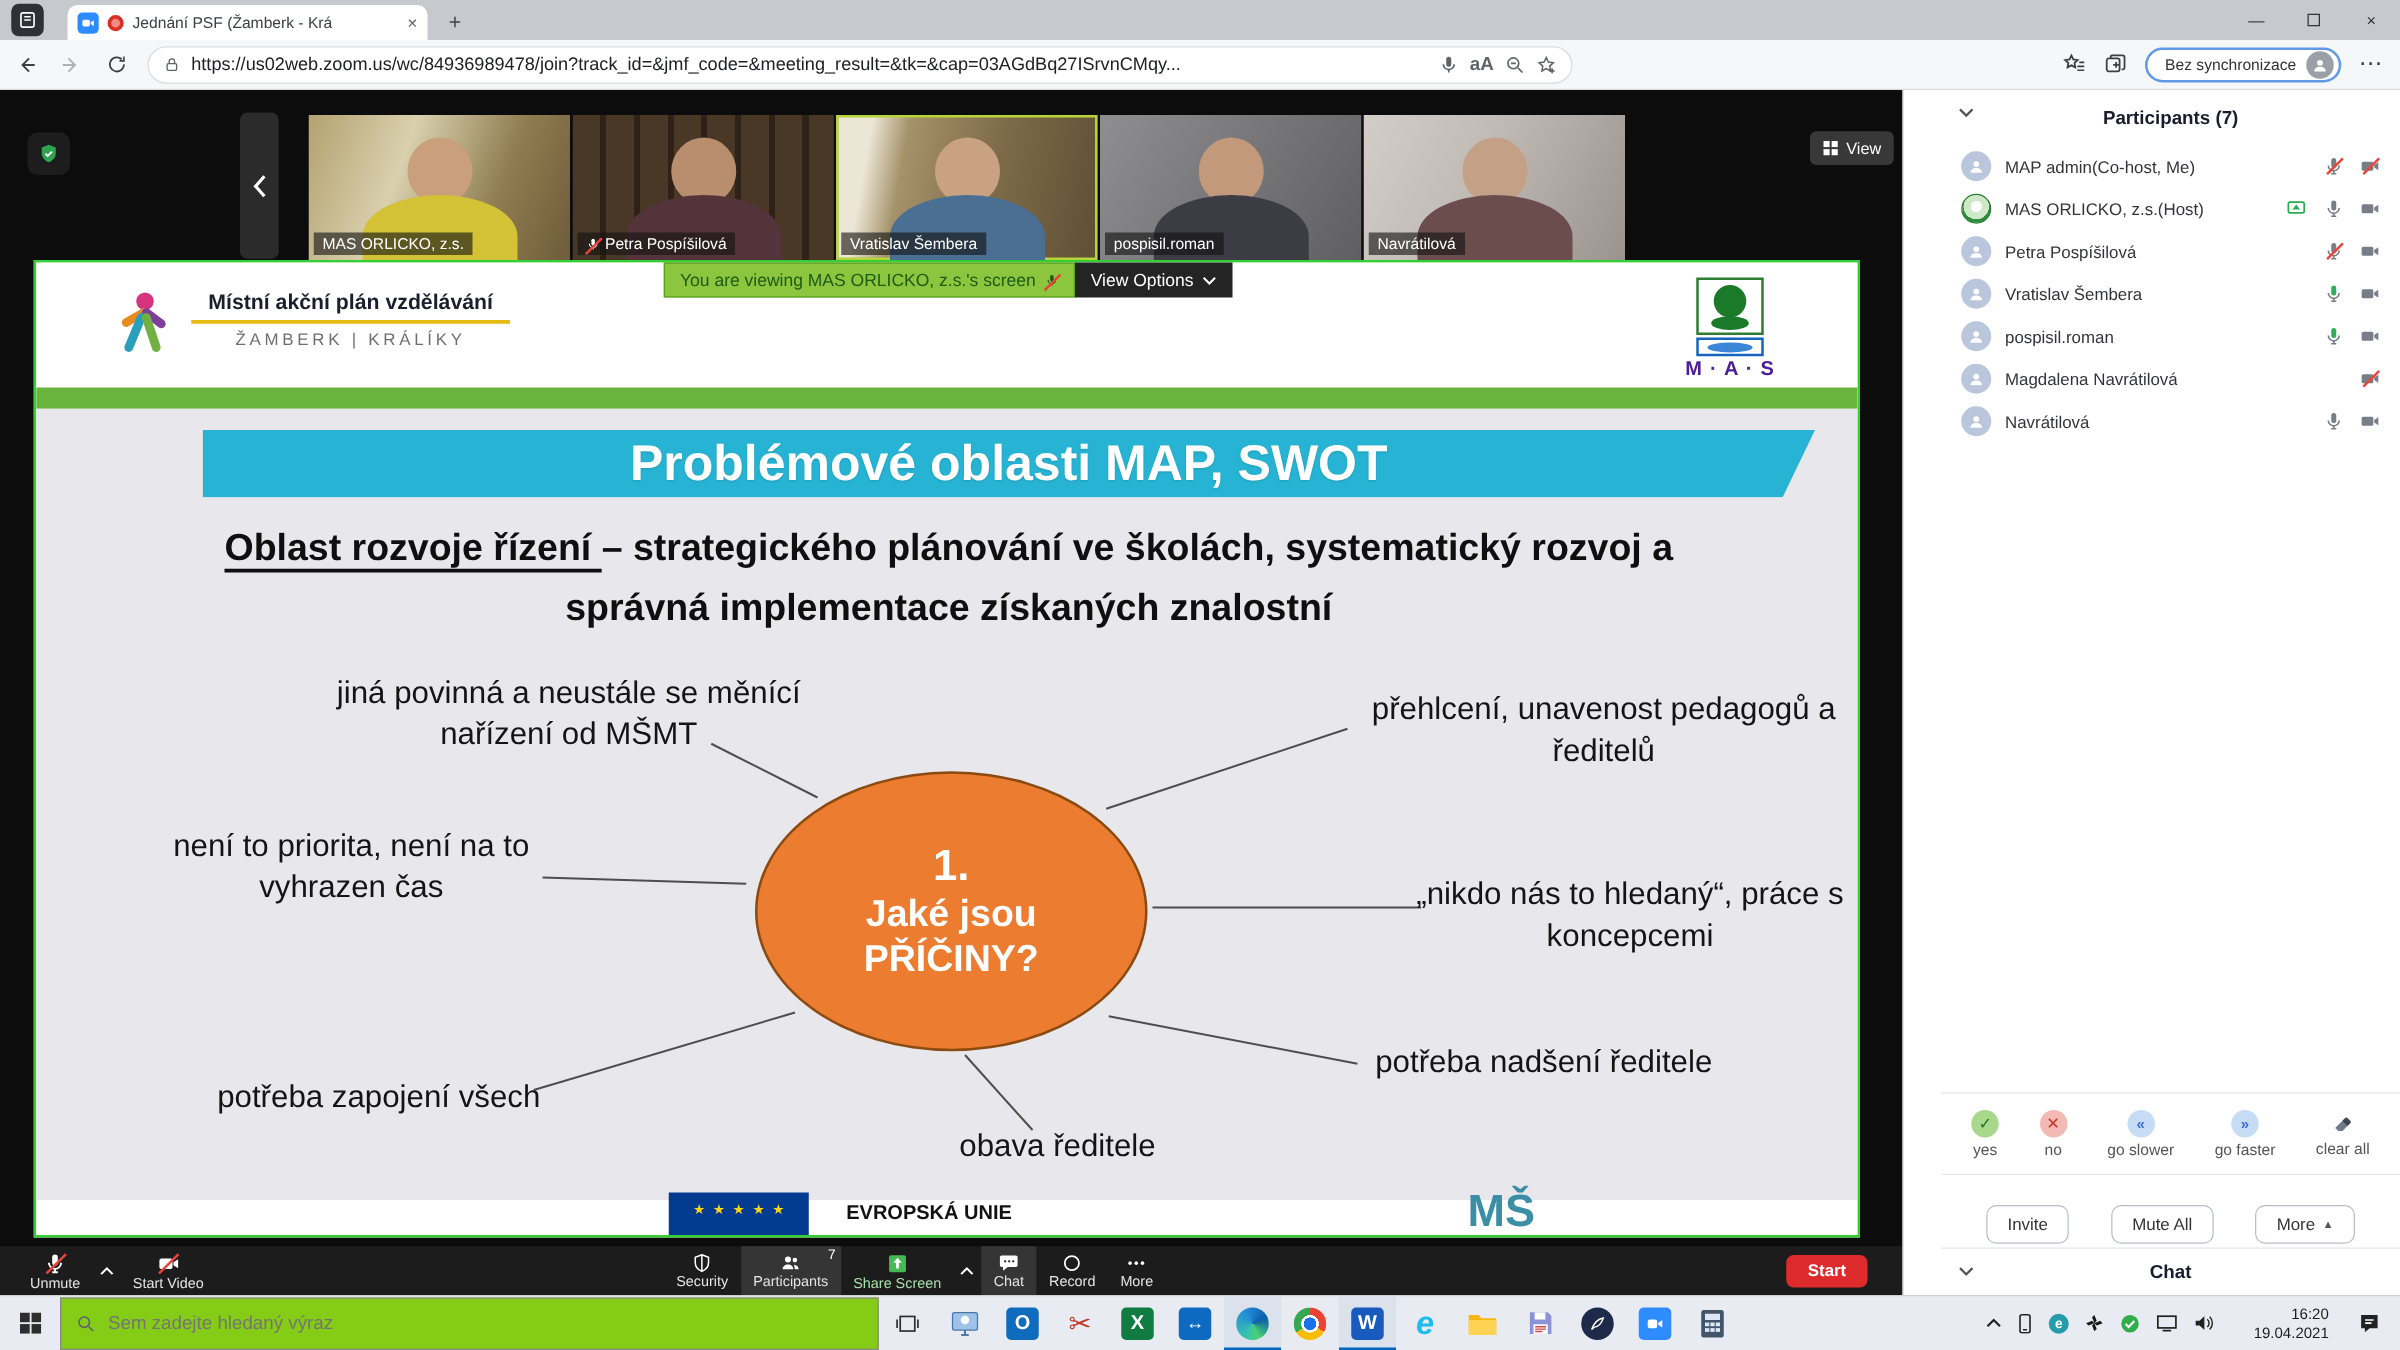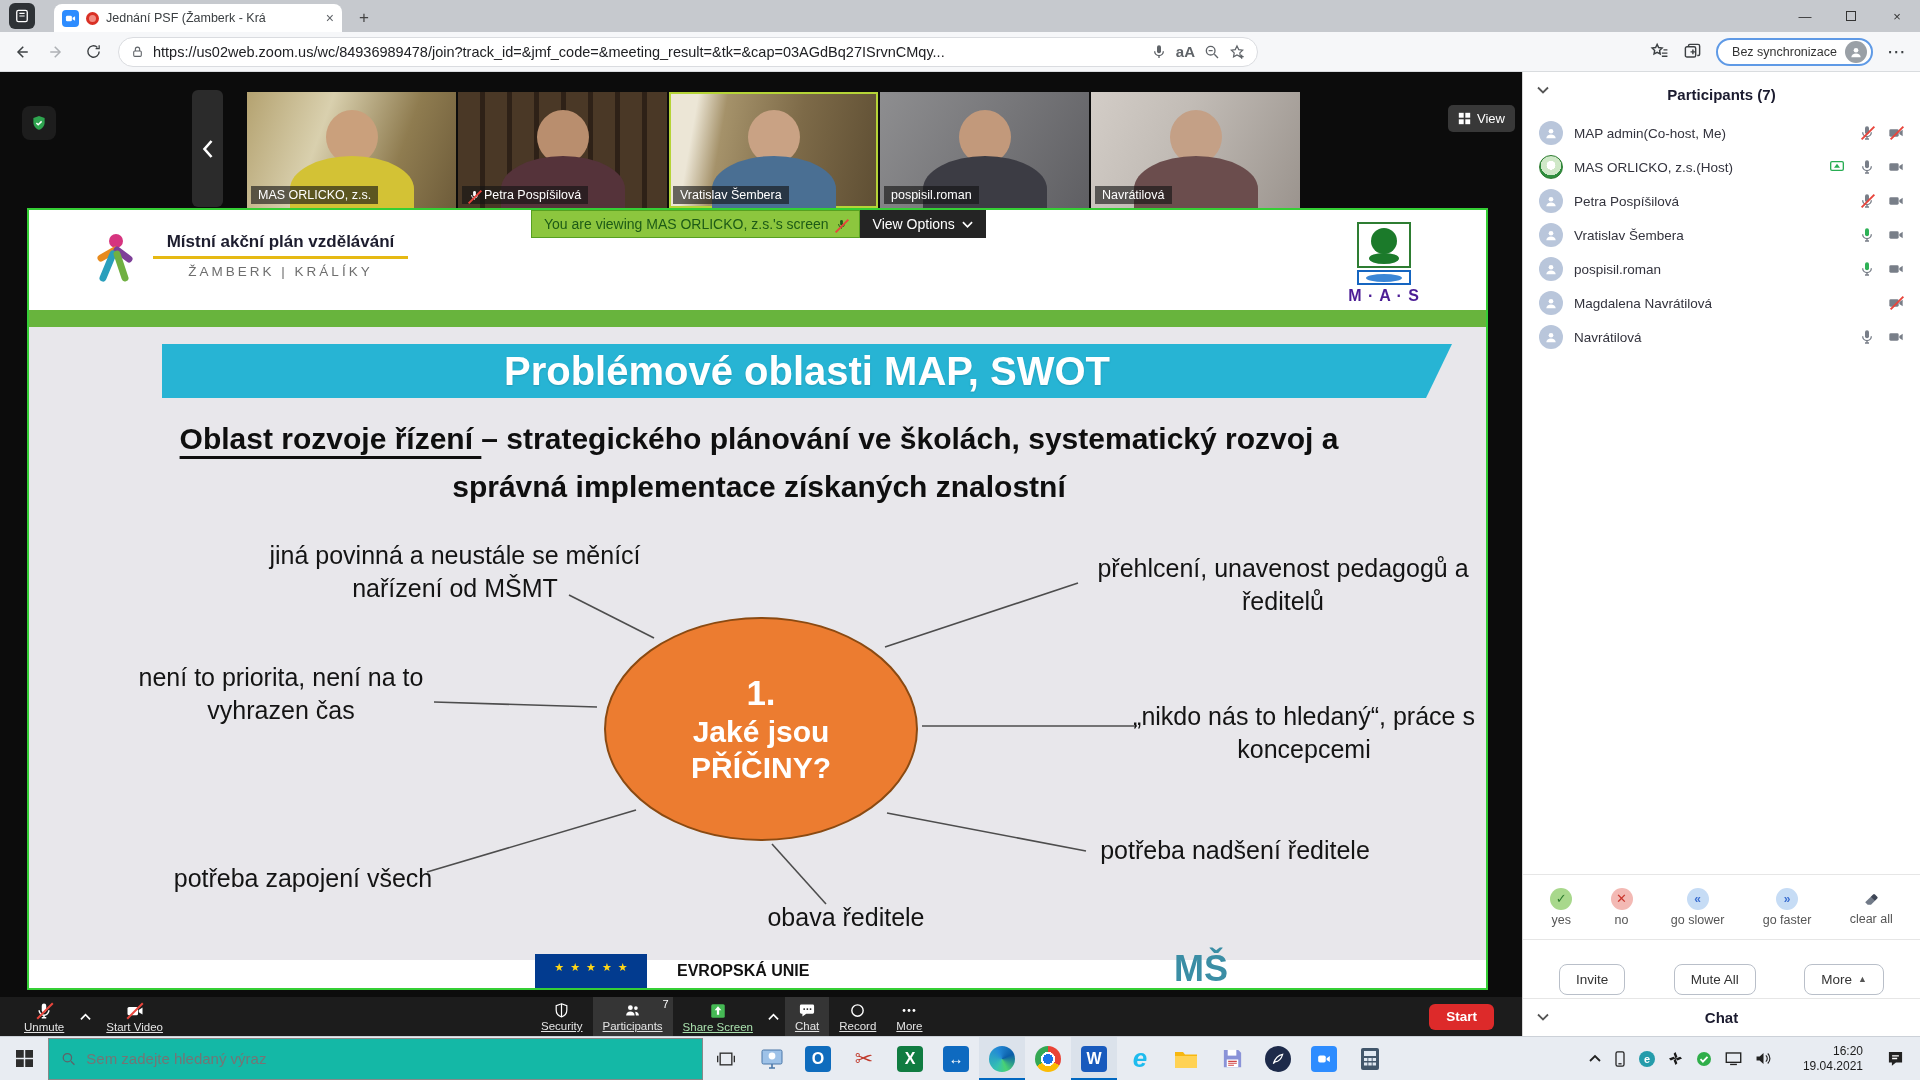--- a/index.html
+++ b/index.html
@@ -79,31 +79,31 @@
   .bub1{font-size:35px;font-weight:bold;}
   .bub2{font-size:30px;font-weight:bold;}
   .slabel{position:absolute;transform:translate(-50%,-50%);font-size:25px;color:#141414;text-align:center;white-space:pre-line;line-height:1.3;}
   .connectors{position:absolute;left:0;top:0;}
   .euflag{position:absolute;left:506px;top:744px;width:112px;height:70px;background:#023b8f;display:flex;align-items:flex-start;justify-content:center;padding-top:7px;gap:6px;color:#ffd617;font-size:11px;}
   .eucap{position:absolute;left:648px;top:752px;font-size:16px;font-weight:bold;color:#111;}
   .partnermark{position:absolute;left:1145px;top:738px;font-size:36px;font-weight:bold;color:#3b8ea5;}
 
   .ztoolbar{position:absolute;left:0;top:925px;width:1522px;height:39px;background:#1c1c1c;display:flex;align-items:center;}
   .titem{display:flex;flex-direction:column;align-items:center;justify-content:center;height:39px;padding:2px 10px 1px;gap:1px;position:relative;}
-  .titem .tlab{font-size:11.5px;color:#e4e4e4;white-space:nowrap;text-decoration:underline;}
+  .titem .tlab{font-size:11.5px;color:#e4e4e4;white-space:nowrap;}
   .titem.hl{background:#353535;}
   .tcaret{width:22px;height:39px;display:flex;align-items:center;justify-content:center;}
   .badge7{position:absolute;top:1px;right:4px;color:#fff;font-size:11px;}
   .leavebtn{margin-left:auto;margin-right:28px;height:26px;padding:0 17px;background:#dd2a2a;border-radius:6px;color:#fff;font-size:13.5px;font-weight:bold;display:flex;align-items:center;}
   .slashwrap{position:relative;display:flex;}
   .slashwrap::after{content:"";position:absolute;left:48%;top:-2px;width:2px;height:22px;background:#e8453c;transform:rotate(45deg);}
   .slashwrap.small::after{height:18px;top:-1px;}
 
   
-  #panel{position:absolute;left:1522px;top:0;width:398px;height:964px;background:#fff;border-left:1px solid #d8d8d8;display:flex;flex-direction:column;}
+  #panel{position:absolute;left:1522px;top:0;width:398px;height:964px;background:#fff;border-left:1px solid #d8d8d8;display:flex;flex-direction:column;padding-left:30px;}
   .p-head{height:44px;display:flex;align-items:center;justify-content:center;position:relative;}
   .p-head .ptitle{font-size:15px;font-weight:bold;color:#1b1b2f;}
   .p-chev{position:absolute;left:14px;top:14px;}
   .prow{height:34px;display:flex;align-items:center;padding:0 16px;}
   .pav{width:24px;height:24px;border-radius:50%;background:#b9c6db;display:flex;align-items:center;justify-content:center;flex:none;overflow:hidden;}
   .pav.host{background:radial-gradient(circle at 50% 42%,#ffffff 0 26%,#cfe8c8 27% 60%,#2e8e3e 61%);border:1px solid #2e7d32;}
   .pname{font-size:13.5px;color:#33333d;margin-left:11px;white-space:nowrap;overflow:hidden;}
   .pstat{margin-left:auto;display:flex;align-items:center;gap:13px;color:#787e88;}
   .pspacer{flex:1;}
   .p-feedback{border-top:1px solid #e6e6e6;border-bottom:1px solid #e6e6e6;height:66px;display:flex;align-items:center;justify-content:space-around;padding:0 8px;}
@@ -111,21 +111,21 @@
   .fcircle{width:22px;height:22px;border-radius:50%;display:flex;align-items:center;justify-content:center;font-size:13px;font-weight:bold;}
   .flab{font-size:12.5px;color:#555;}
   .p-buttons{height:58px;display:flex;align-items:center;justify-content:space-between;padding:0 36px;}
   .pbtn{border:1px solid #b9bfc9;border-radius:8px;background:#fff;padding:7px 16px;font-size:13.5px;color:#333;display:flex;align-items:center;gap:6px;margin-top:20px;}
   .p-chathead{border-top:1px solid #e6e6e6;height:38px;display:flex;align-items:center;justify-content:center;position:relative;}
   .p-chathead .ptitle{font-size:15px;font-weight:bold;color:#1b1b2f;}
 
   
   #taskbar{position:absolute;left:0;top:1036px;width:1920px;height:44px;background:#e8ecf2;border-top:1px solid #ccd1d8;display:flex;align-items:center;}
   .startbtn{width:48px;height:44px;display:flex;align-items:center;justify-content:center;}
-  .searchbox{width:655px;height:42px;background:#14b8a6;border:1px solid #888;display:flex;align-items:center;padding:0 12px;gap:10px;}
+  .searchbox{width:655px;height:42px;background:#84cc16;border:1px solid #888;display:flex;align-items:center;padding:0 12px;gap:10px;}
   .searchbox input{border:none;outline:none;font-size:15px;color:#3c4043;width:100%;background:transparent;}
   .tapp{width:46px;height:44px;display:flex;align-items:center;justify-content:center;position:relative;}
   .tapp.active{box-shadow:inset 0 -3px 0 #0067c0;background:#dbe2eb;}
   .appsq{width:26px;height:26px;border-radius:4px;display:flex;align-items:center;justify-content:center;color:#fff;font-weight:bold;font-size:16px;}
   .tray{margin-left:auto;display:flex;align-items:center;gap:13px;margin-right:6px;}
   .trayico{display:flex;align-items:center;justify-content:center;color:#222;}
   .clockblk{text-align:right;font-size:12px;color:#1b1b1b;line-height:15px;width:78px;}
   .notifbtn{width:38px;height:44px;display:flex;align-items:center;justify-content:center;}
 
   svg{display:block;}

